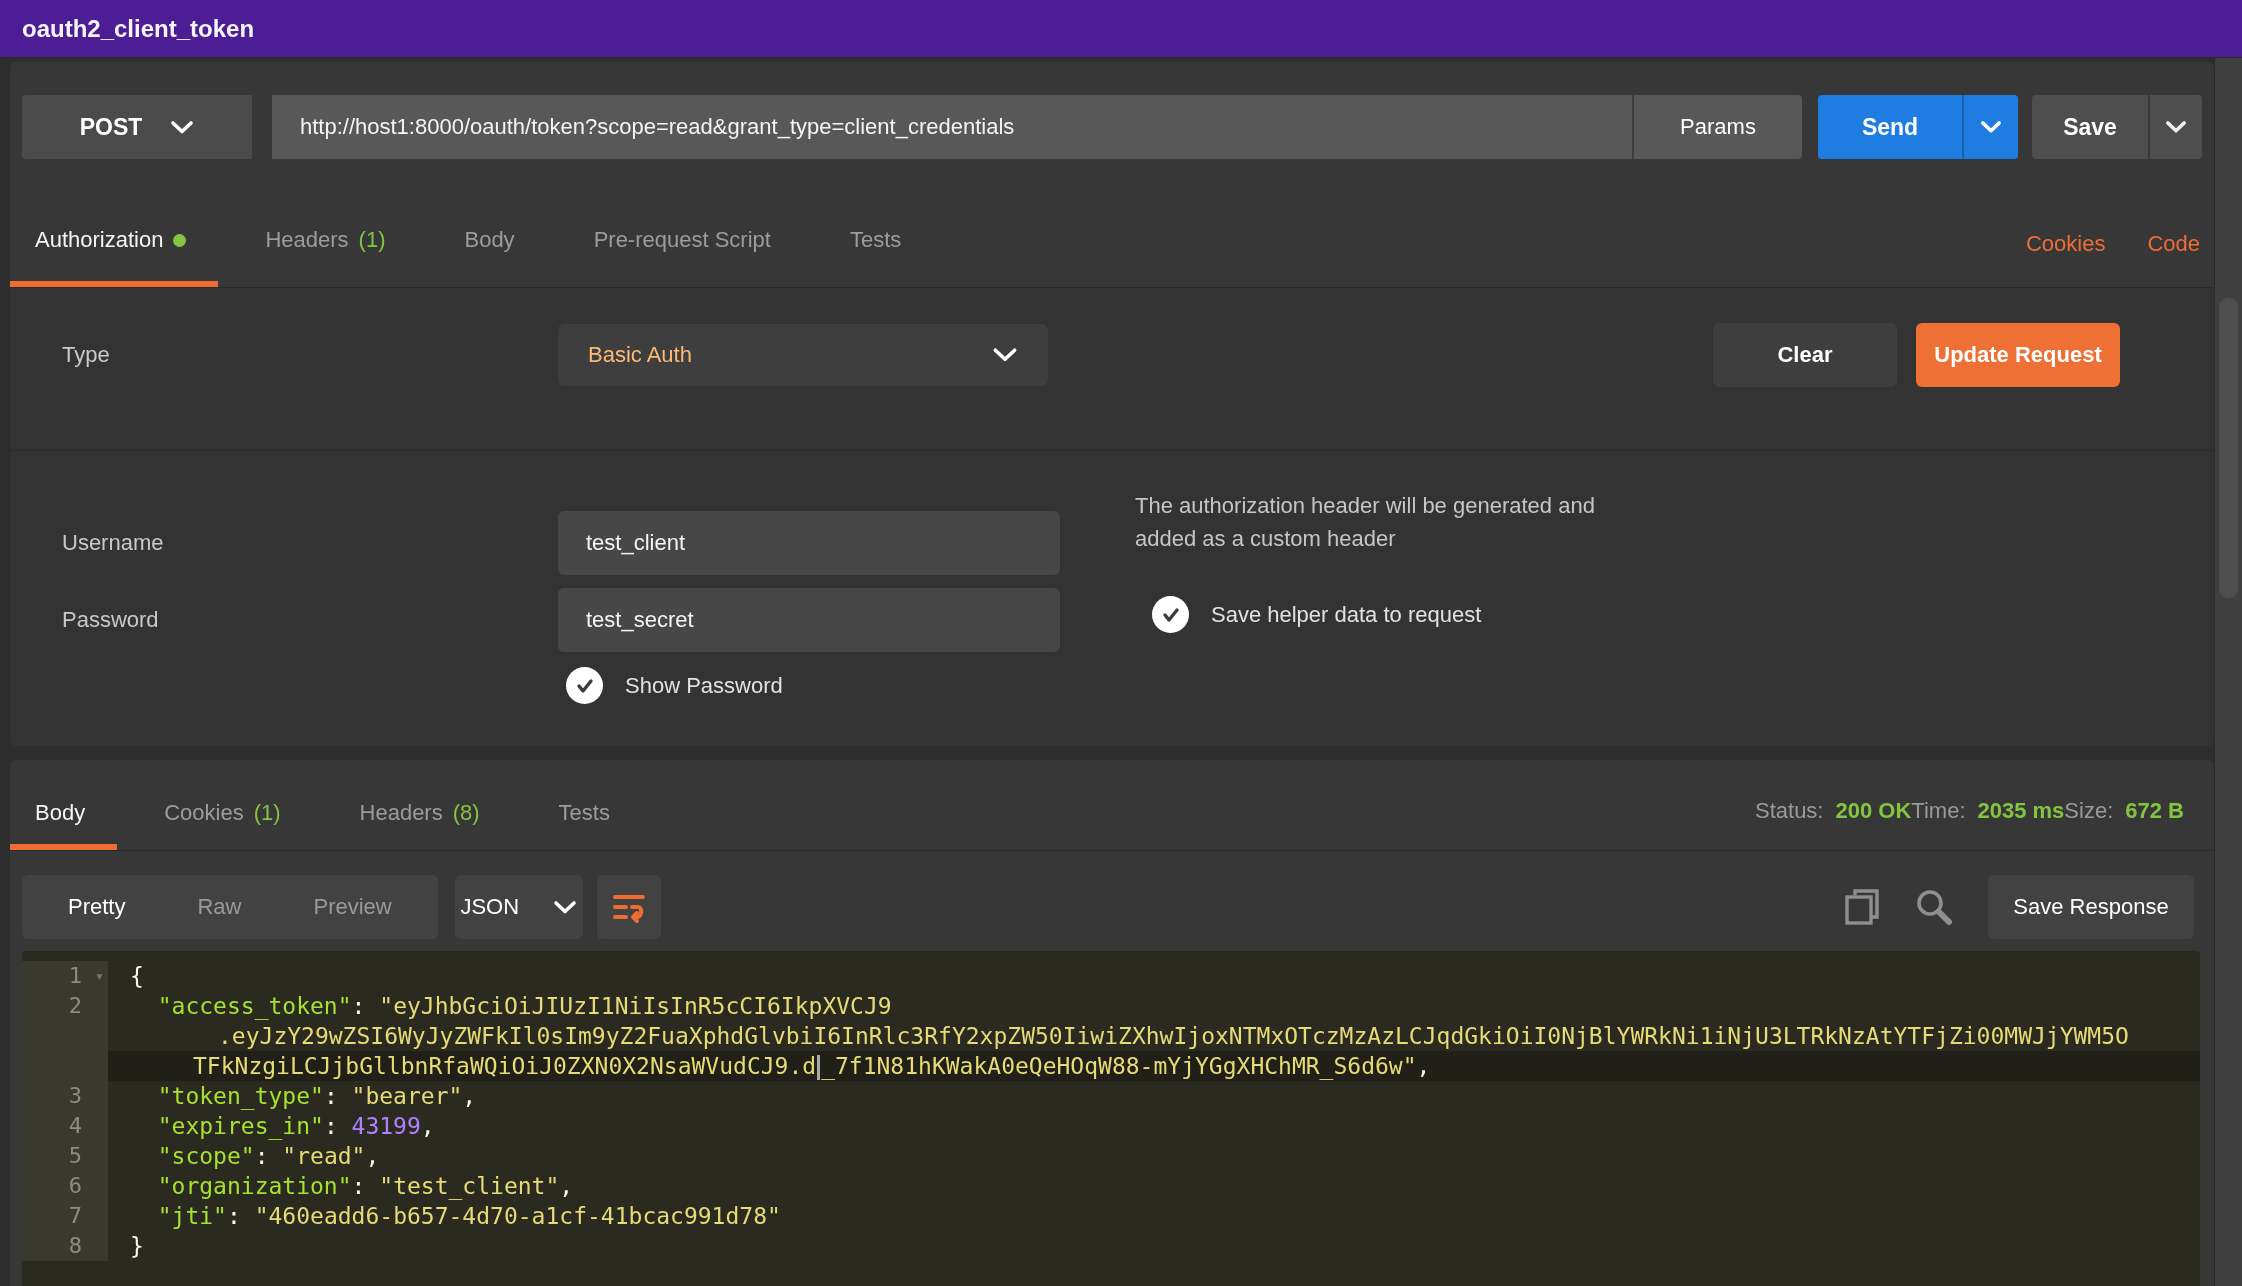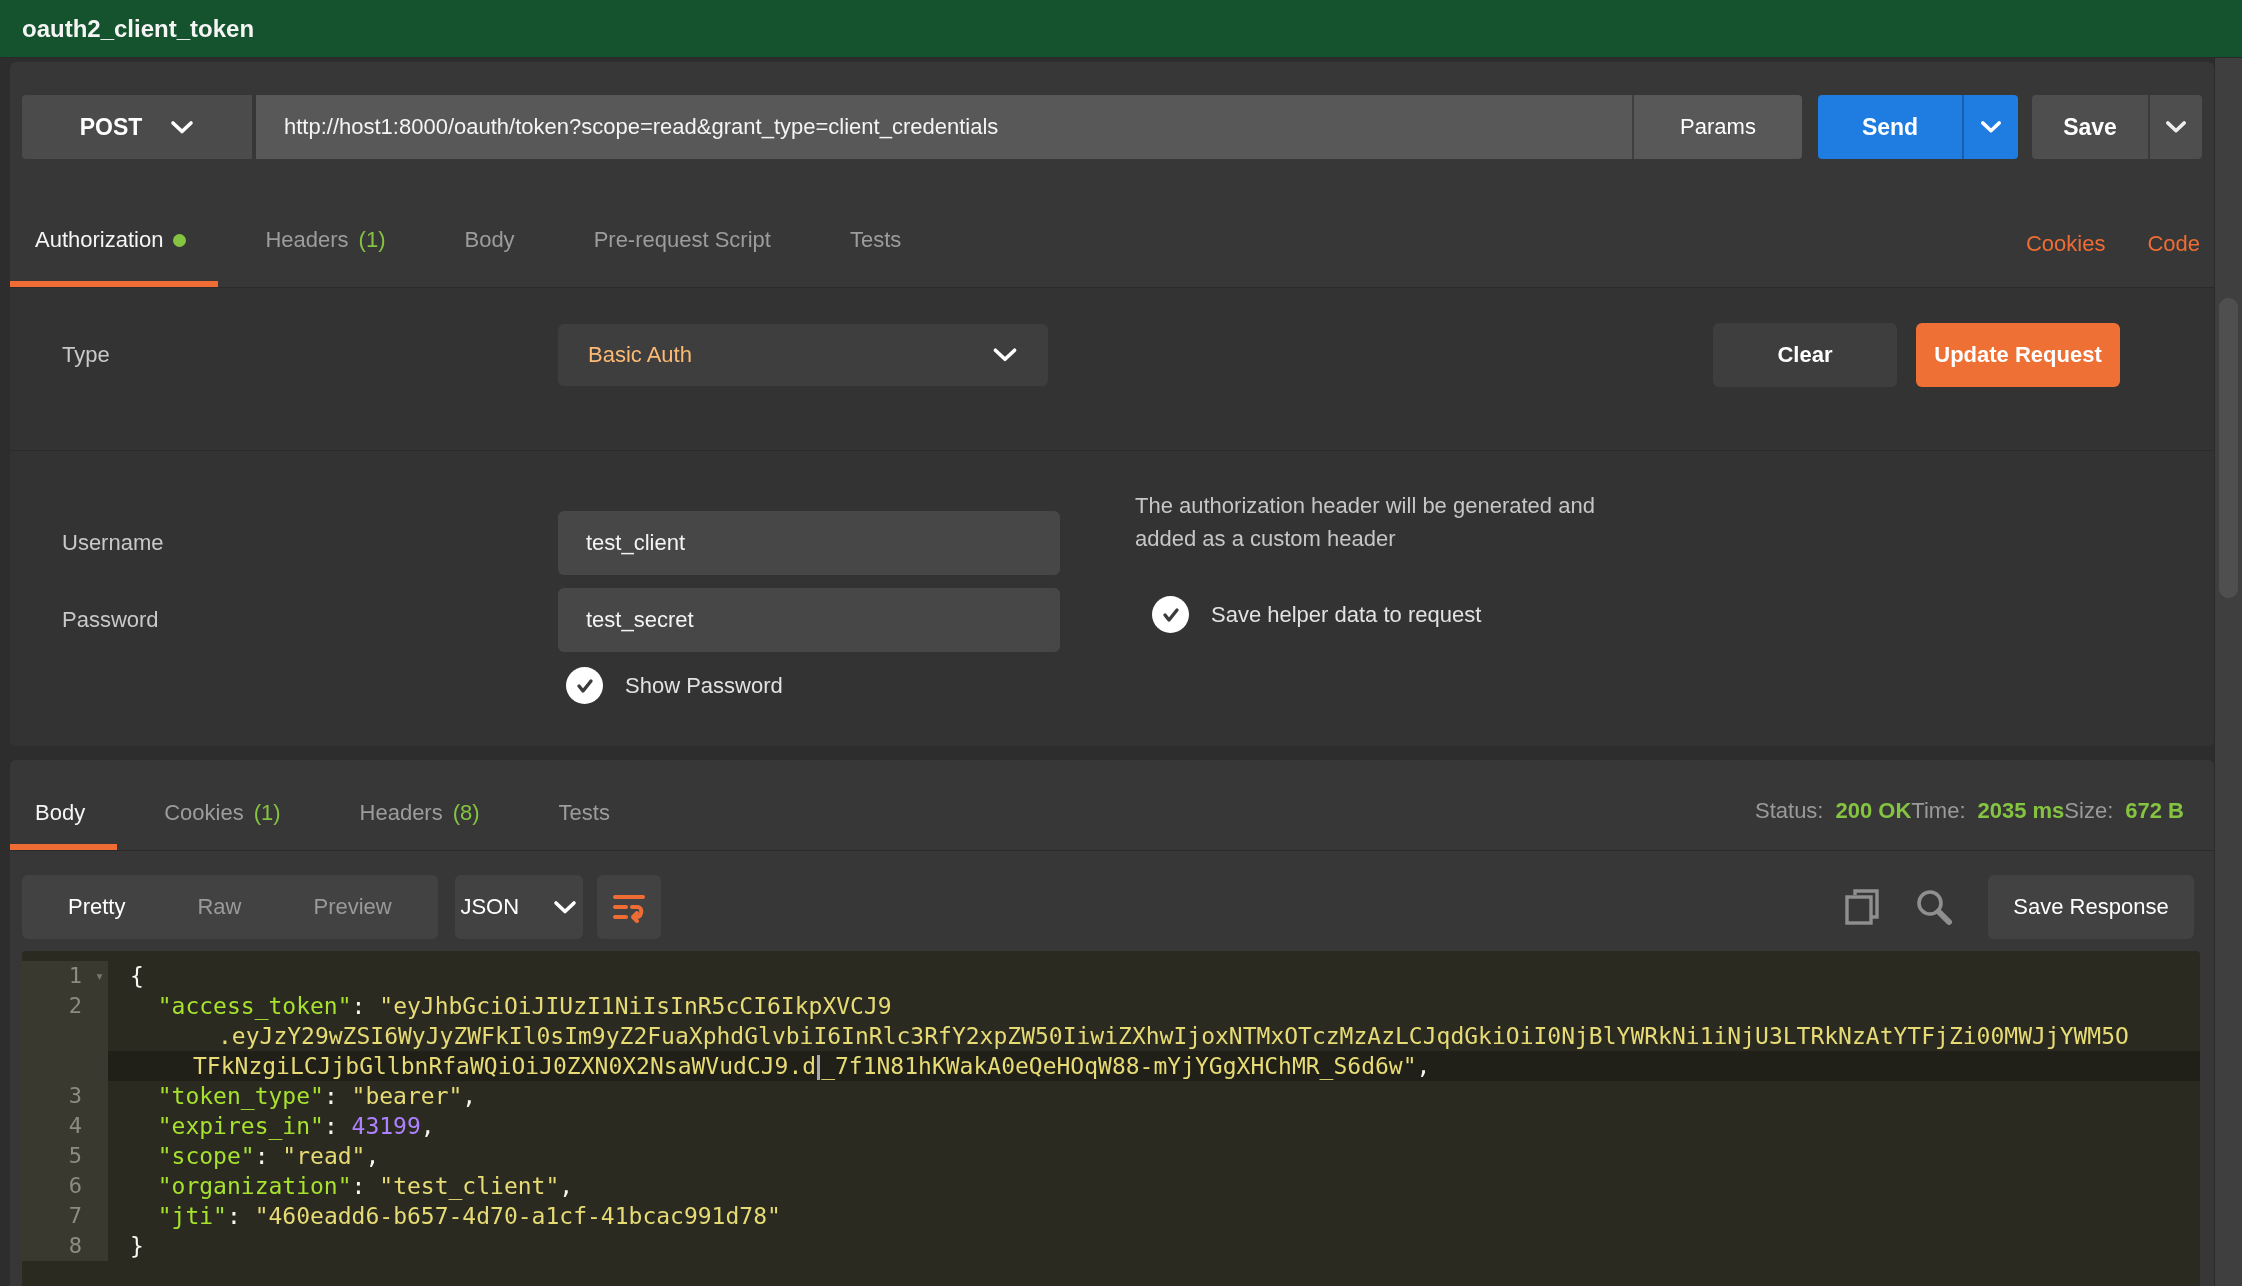--- a/index.html
+++ b/index.html
@@ -1,34 +1,34 @@
 <!DOCTYPE html>
 <html><head>
 <meta charset="utf-8">
 <style>
   * { margin:0; padding:0; box-sizing:border-box; }
   html,body { width:2242px; height:1286px; overflow:hidden; }
   body { background:#2d2d2d; font-family:"Liberation Sans", sans-serif; color:#eee; position:relative; }
 
   
-  .titlebar { height:58px; background:#14532d; border-bottom:1px solid #2a2a2a; display:flex; align-items:center; padding-left:22px; }
+  .titlebar { height:58px; background:#4c1d95; border-bottom:1px solid #2a2a2a; display:flex; align-items:center; padding-left:22px; }
   .titlebar .title { font-size:24px; font-weight:bold; color:#f5f5f5; }
 
   
   .rail { position:absolute; top:58px; right:0; width:28px; bottom:0; background:#3f3f3f; border-left:1px solid #2a2a2a; }
   .rail .thumb { position:absolute; left:4px; right:4px; top:240px; height:300px; background:#4f4f4f; border-radius:9px; }
 
   .content { position:absolute; left:10px; right:28px; top:58px; bottom:0; }
   .panel { background:#373737; border-radius:6px; }
 
   
   .request-panel { margin-top:4px; height:684px; }
   .req-row { display:flex; padding:33px 12px 0 12px; height:97px; }
   .method { width:230px; height:64px; background:#4b4b4b; border-radius:4px 0 0 4px; display:flex; align-items:center; justify-content:center; gap:28px; font-size:23px; font-weight:bold; color:#fff; }
-  .urlbox { flex:1; height:64px; background:#585858; border-radius:0 4px 4px 0; margin-left:4px; display:flex; align-items:center; overflow:hidden; }
+  .urlbox { flex:1; height:64px; background:#585858; border-radius:0 4px 4px 0; margin-left:20px; display:flex; align-items:center; overflow:hidden; }
   .urlbox .url { flex:1; font-size:22px; color:#f4f4f4; padding-left:28px; white-space:nowrap; }
   .params-btn { width:170px; height:64px; border-left:2px solid #3f3f3f; display:flex; align-items:center; justify-content:center; font-size:22px; color:#fff; }
   .split { height:64px; border-radius:4px; display:flex; align-items:stretch; overflow:hidden; }
   .send { width:200px; margin-left:16px; background:#1f7ce0; }
   .send .main { flex:1; display:flex; align-items:center; justify-content:center; font-size:23px; font-weight:bold; color:#fff; }
   .send .chev { width:56px; display:flex; align-items:center; justify-content:center; border-left:2px solid rgba(0,0,0,.22); color:#fff; }
   .save { width:170px; margin-left:14px; background:#4e4e4e; }
   .save .main { flex:1; display:flex; align-items:center; justify-content:center; font-size:23px; font-weight:bold; color:#fff; }
   .save .chev { width:54px; display:flex; align-items:center; justify-content:center; border-left:2px solid #3a3a3a; color:#eee; }
 

